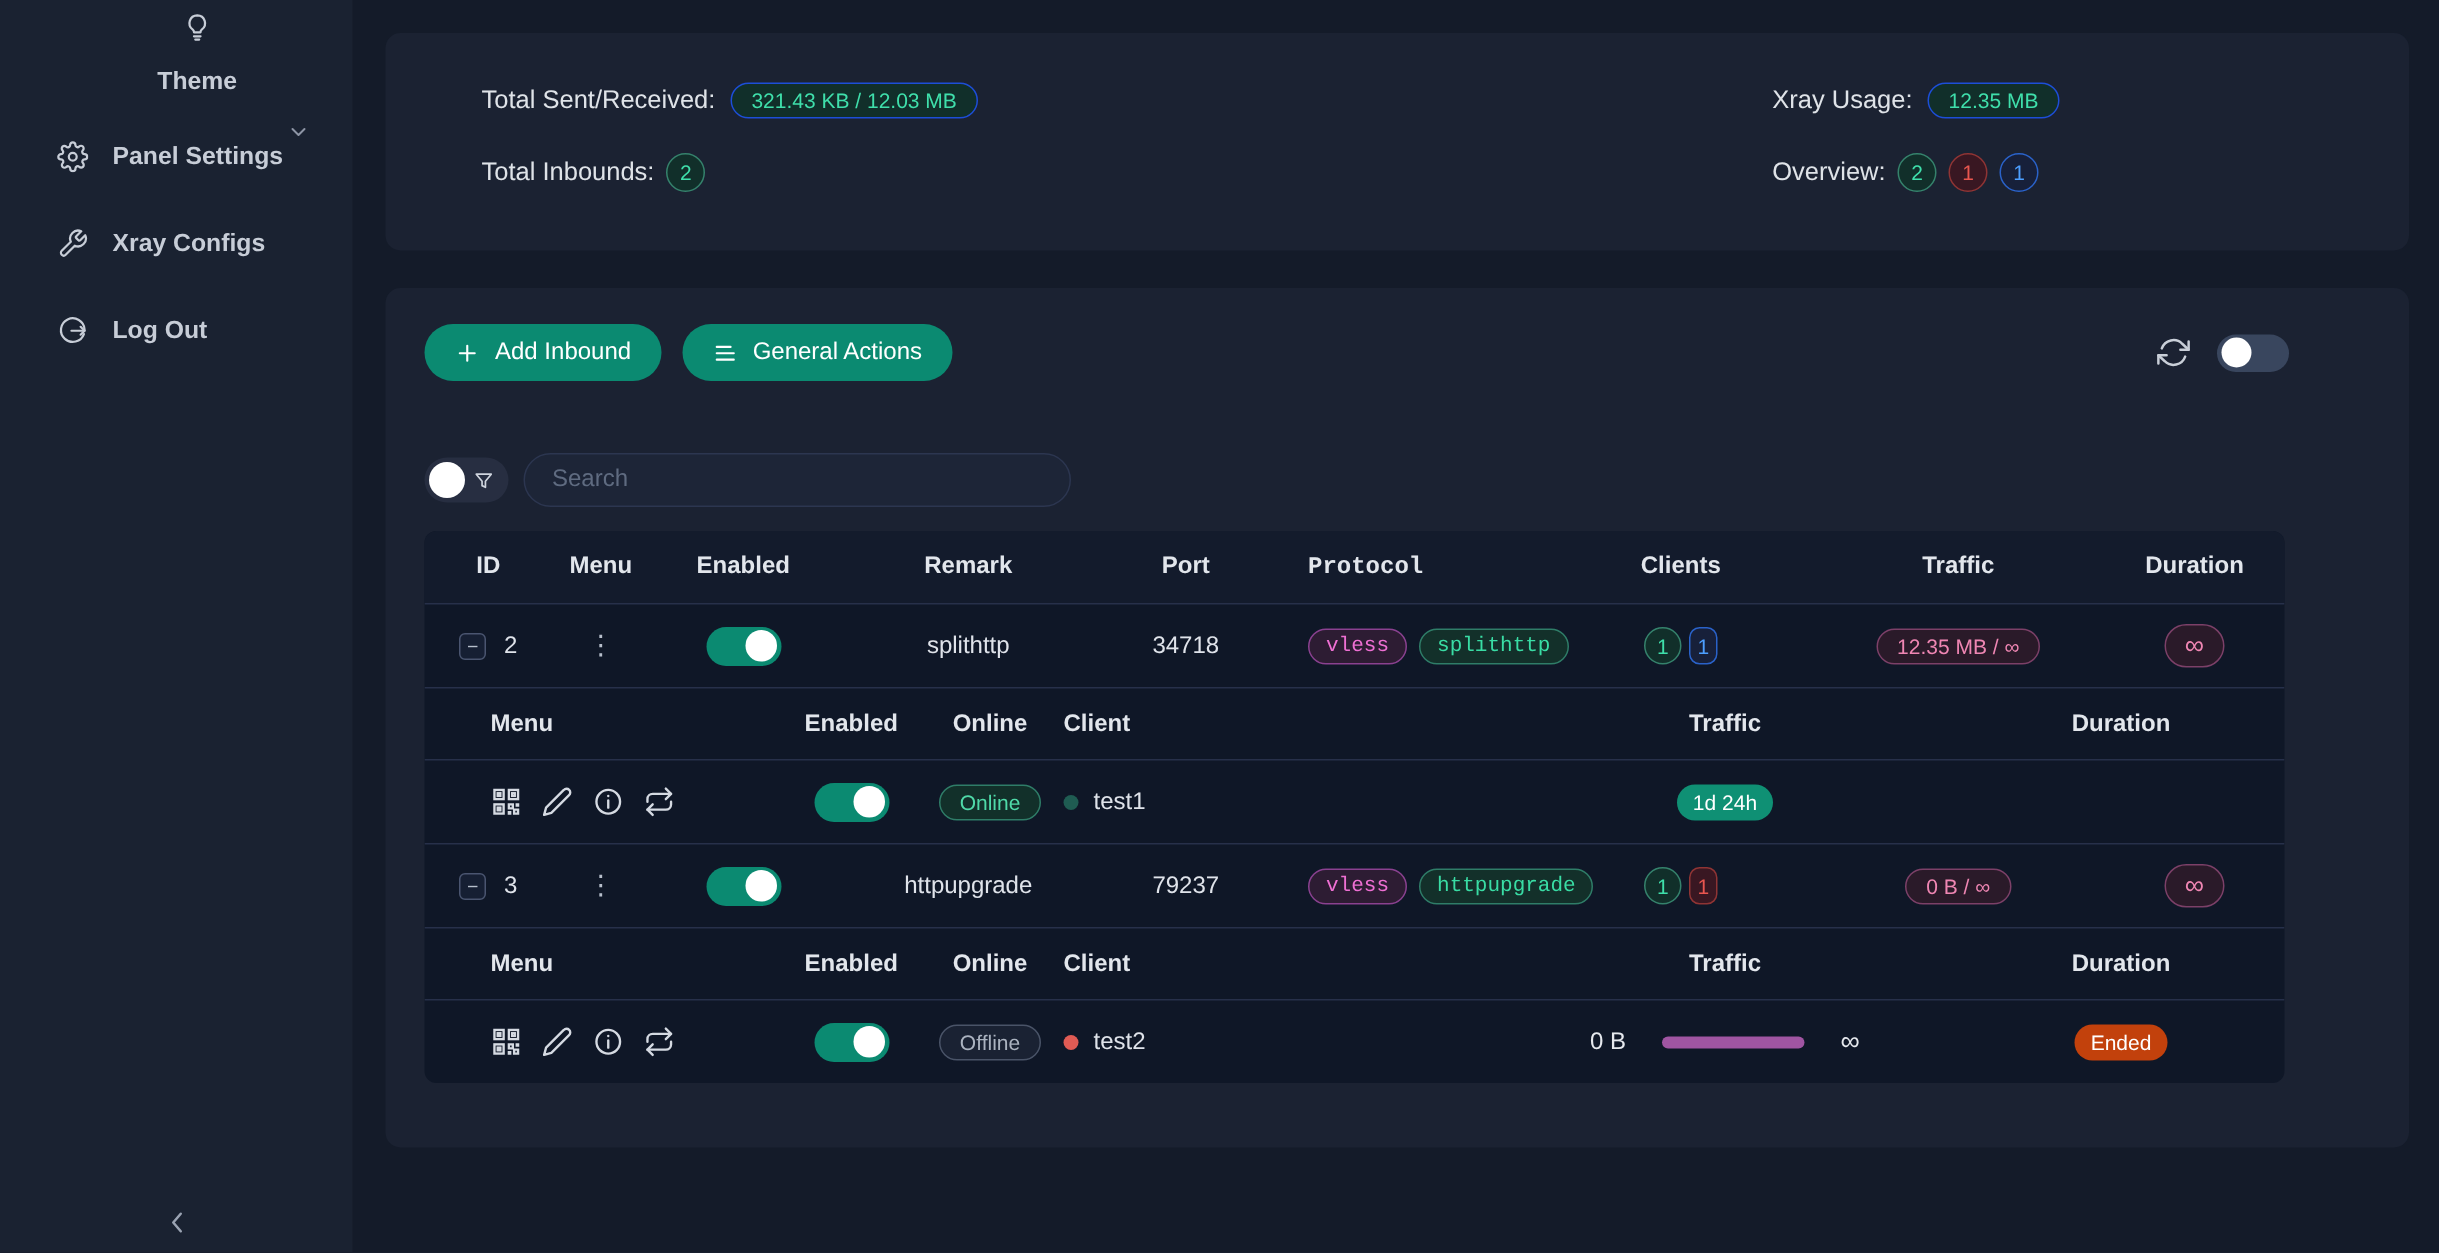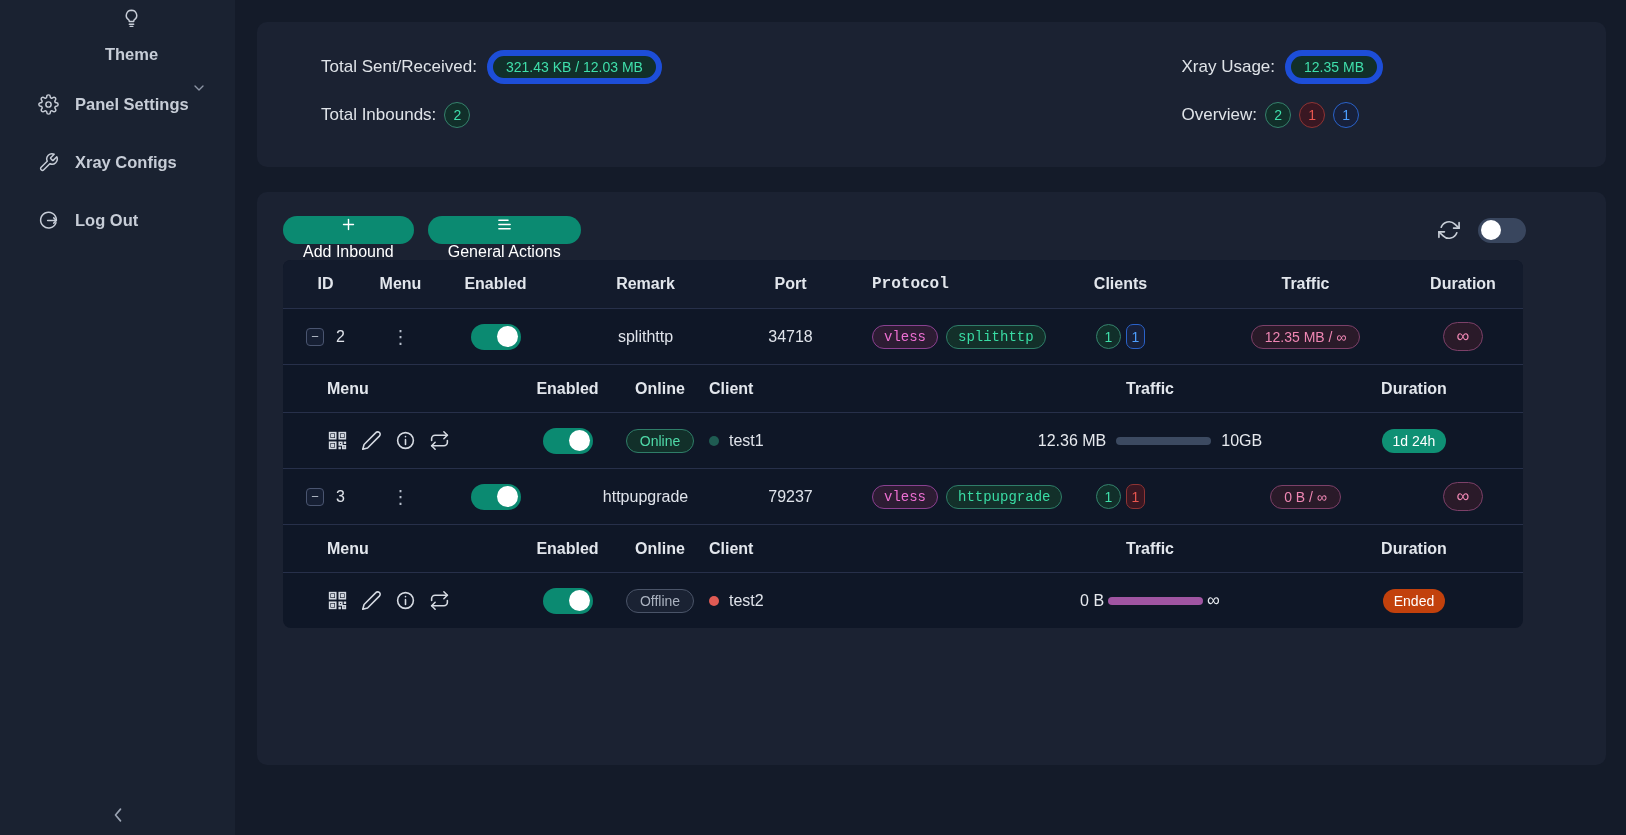--- a/index.html
+++ b/index.html
@@ -36,36 +36,36 @@
   .card {
     background:#1b2232; border-radius:10px; margin:0 20px 0 22px;
   }
   .stats-card { margin-top:22px; height:145px; padding:30px 40px 0 64px; }
   .stats-grid { display:grid; grid-template-columns: 1fr 1fr; row-gap:18px; }
   .stat-row { display:flex; align-items:center; height:30px; }
   .stat-row.right { padding-left:238px; }
   .stat-label { font-size:17px; color:#dfe3e8; }
   .pill-green {
     margin-left:10px; padding:3px 13px; border-radius:999px;
-    border:6px solid #1d4ed8; background:#112f2a;
+    border:1px solid #1d4ed8; background:#112f2a;
     color:#3fdfab; font-size:14px; white-space:nowrap;
   }
   .badge { display:inline-flex; align-items:center; justify-content:center;
     min-width:26px; height:26px; border-radius:50%; font-size:14px; margin-left:8px; }
   .badge.green { border:1px solid #35826c; background:#112f2a; color:#3fdfab; }
   .badge.red   { border:1px solid #8f3434; background:#391722; color:#e9564f; }
   .badge.blue  { border:1px solid #2a62c9; background:#17203a; color:#4d9fff; }
 
   
   .panel-card { margin-top:25px; height:573px; padding:24px 0 0 26px; }
   .toolbar { display:flex; align-items:center; }
   .btn {
-    display:flex; align-items:center; gap:10px; height:28px;
+    display:flex; align-items:center; gap:10px; height:38px;
     padding:0 20px; border:none; border-radius:19px; cursor:pointer;
-    background:#0b8a71; color:#fff; font-size:16px; font-family:inherit;flex-direction:column;
+    background:#0b8a71; color:#fff; font-size:16px; font-family:inherit;
   }
   .btn + .btn { margin-left:14px; }
   .btn .ico { width:17px; height:17px; color:#fff; }
   .toolbar-right { margin-left:auto; display:flex; align-items:center; gap:18px; padding-right:80px; }
   .refresh { width:22px; height:22px; color:#c9cfd8; cursor:pointer; }
   .switch { position:relative; width:48px; height:25px; border-radius:13px; cursor:pointer; }
   .switch .knob { position:absolute; top:2.5px; width:20px; height:20px; border-radius:50%; background:#fff; }
   .switch.off { background:#39465e; }
   .switch.off .knob { left:3px; }
   .switch.on { background:#0b8a71; }
@@ -240,20 +240,31 @@
               <polyline points="1 20 1 14 7 14"></polyline>
               <path d="M3.51 9a9 9 0 0 1 14.85-3.36L23 10M1 14l4.64 4.36A9 9 0 0 0 20.49 15"></path>
             </svg>
         </span>
         <div class="switch off">
             <div class="knob"></div>
           </div>
       </div>
     </div>
 
+    <div class="search-row">
+      <div class="filter-toggle">
+        <div class="knob"></div>
+        <span class="f-ico">
+          <svg viewBox="0 0 24 24" fill="none" stroke="currentColor" stroke-width="1.8" stroke-linejoin="round" width="15" height="15">
+              <path d="M4 5h16l-6.2 7.5V19l-3.6-1.8v-4.7L4 5z"></path>
+            </svg>
+        </span>
+      </div>
+      <input class="search-input" type="text" placeholder="Search" style="">
+    </div>
 
     <div class="table">
 
       <div class="trow thead">
         <div class="cell-c">ID</div>
         <div class="cell-c">Menu</div>
         <div class="cell-c">Enabled</div>
         <div class="cell-c">Remark</div>
         <div class="cell-c">Port</div>
         <div class="cell-l pad-proto">Protocol</div>
@@ -341,25 +352,20 @@
               <div class="knob"></div>
             </div>
           </div>
         <div class="cell-c">
             <span class="status-pill online">Online</span>
           </div>
         <div class="cell-l pad-client">
           <span class="client-dot dim-green"></span>
           <span>test1</span>
         </div>
-        <div class="cell-c" style="gap:10px;">
-          <span class="traffic-txt">12.36 MB</span>
-          <span class="progress slate"></span>
-          <span class="traffic-txt">10GB</span>
-        </div>
         <div class="cell-c">
             <span class="dur-badge active">1d 24h</span>
           </div>
       </div>
 
       <div class="trow">
         <div class="cell-c">
           <span class="expand-btn">−</span>
           <span>3</span>
         </div>
@@ -437,21 +443,21 @@
               <div class="knob"></div>
             </div>
           </div>
         <div class="cell-c">
             <span class="status-pill offline">Offline</span>
           </div>
         <div class="cell-l pad-client">
           <span class="client-dot red"></span>
           <span>test2</span>
         </div>
-        <div class="cell-c" style="gap:4px;align-items:center;">
+        <div class="cell-c" style="gap:24px;align-items:center;">
           <span class="traffic-txt">0 B</span>
           <span class="progress purple"></span>
           <span class="traffic-txt inf">∞</span>
         </div>
         <div class="cell-c">
             <span class="dur-badge ended">Ended</span>
           </div>
       </div>
 
     </div>

